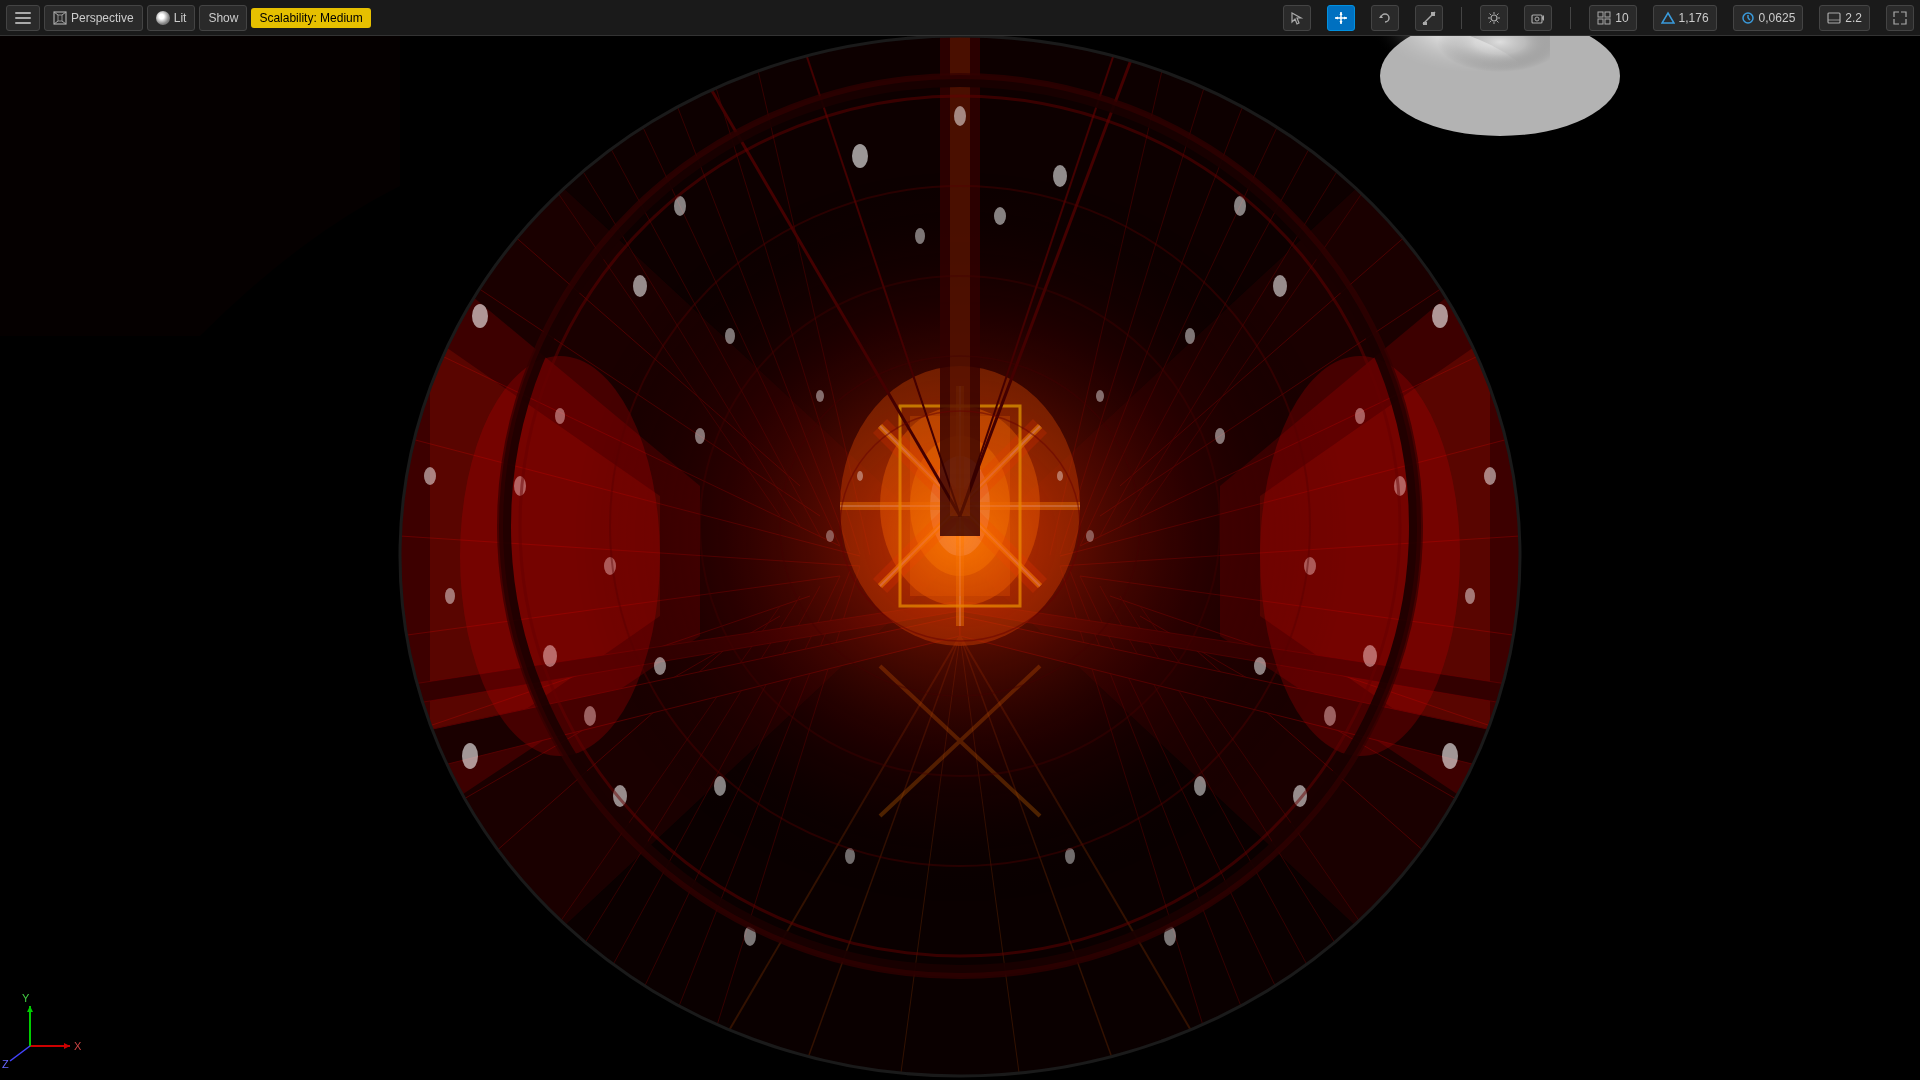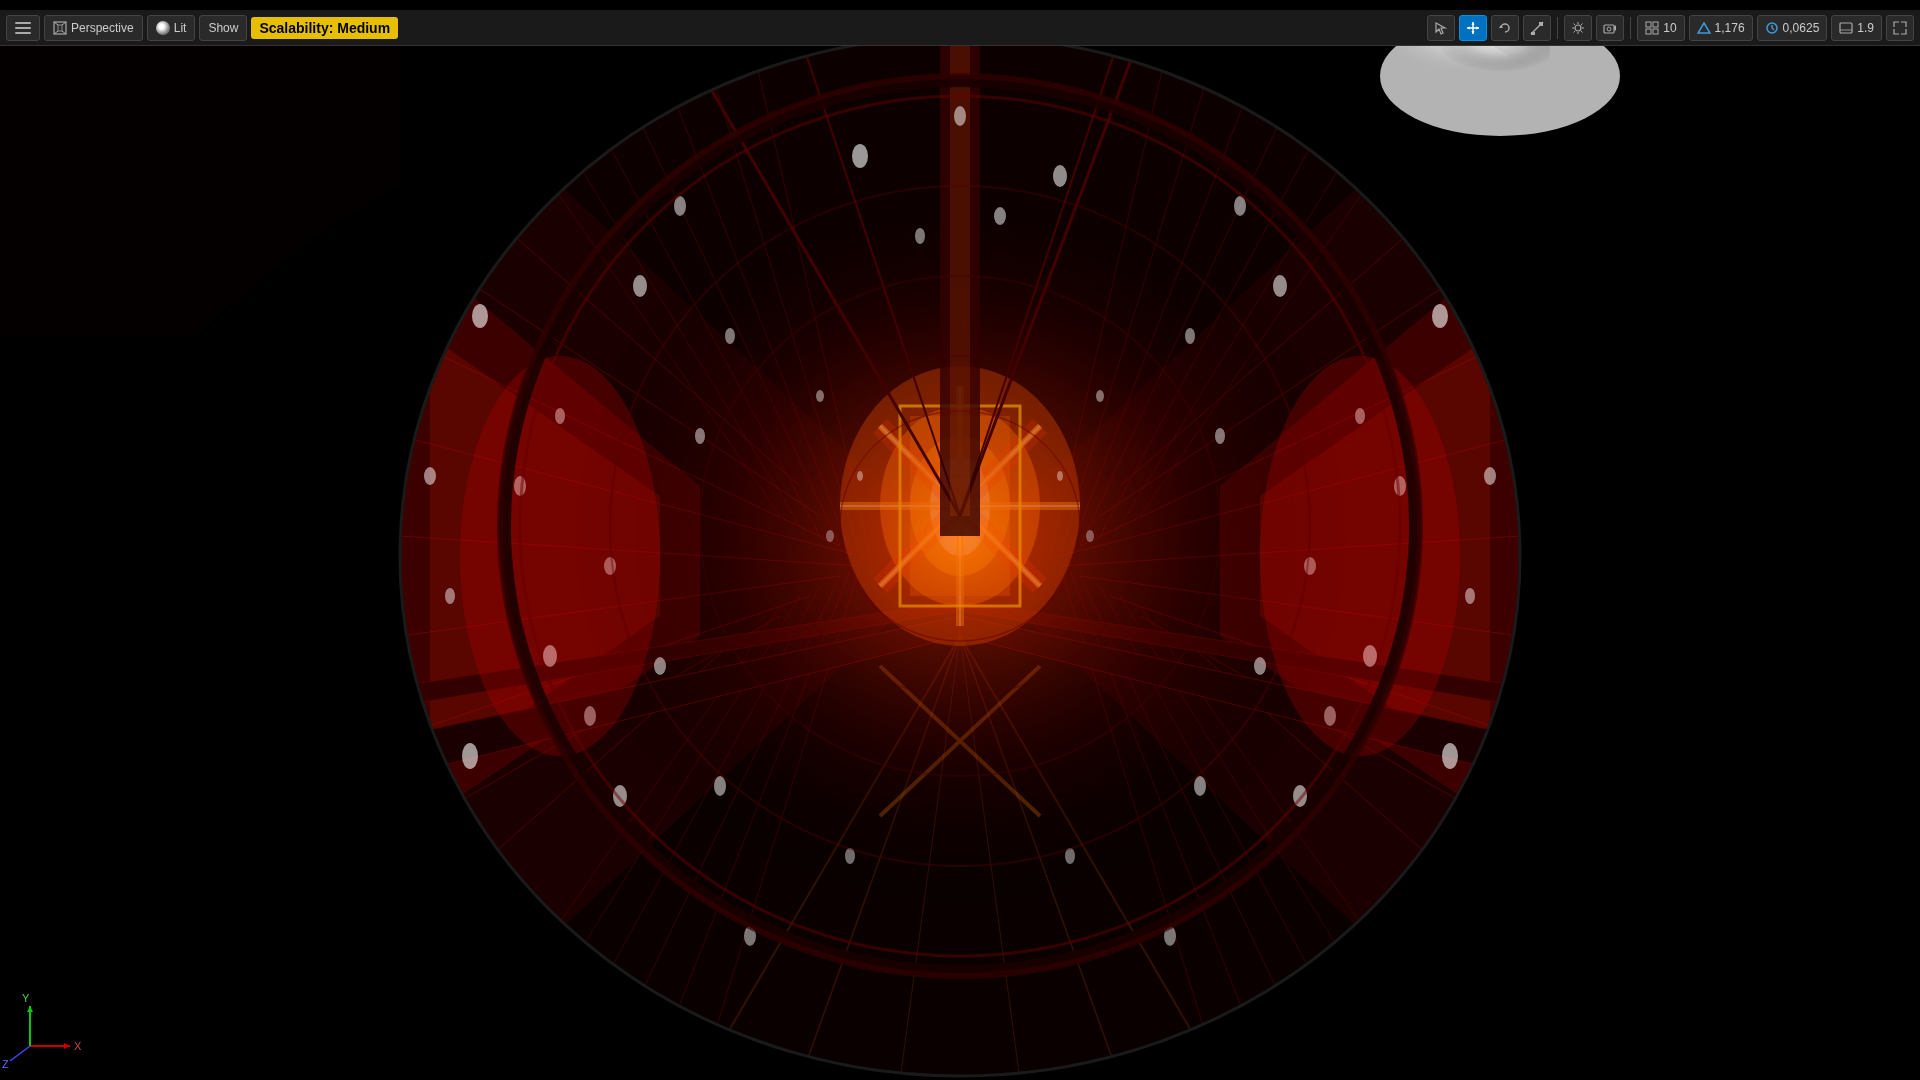--- a/index.html
+++ b/index.html
@@ -10,21 +10,21 @@
       background: #000;
       overflow: hidden;
       font-family: 'Segoe UI', Arial, sans-serif;
       font-size: 12px;
       color: #ccc;
     }
 
     
     #toolbar {
       position: absolute;
-      top: 10px;
+      top: 0;
       left: 0;
       width: 100%;
       height: 36px;
       background: #1a1a1a;
       display: flex;
       align-items: center;
       padding: 0 6px;
       gap: 4px;
       z-index: 100;
       border-bottom: 1px solid #333;
@@ -49,21 +49,21 @@
       width: 1px;
       height: 22px;
       background: #444;
       margin: 0 2px;
     }
 
     .toolbar-right {
       margin-left: auto;
       display: flex;
       align-items: center;
-      gap: 4px;
+      gap: 16px;
     }
 
     .hamburger-icon {
       display: flex;
       flex-direction: column;
       gap: 3px;
       width: 16px;
       cursor: pointer;
     }
     .hamburger-icon span {
@@ -125,22 +125,22 @@
       width: 100%;
       height: 100%;
     }
 
     
     .scalability-badge {
       background: #e6c000;
       color: #000;
       padding: 3px 8px;
       border-radius: 3px;
-      font-size: 14px;
-      font-weight: bold;
+      font-size: 12px;
+      font-weight: normal;
     }
 
     
     .lit-icon {
       width: 14px;
       height: 14px;
       border-radius: 50%;
       background: radial-gradient(circle at 40% 40%, #fff 20%, #888 60%, #444 100%);
       display: inline-block;
     }
@@ -267,21 +267,21 @@
         <line x1="7" y1="7" x2="9" y2="9" stroke="#3a9bdc" stroke-width="1.5"></line>
       </svg>
       <span>0,0625</span>
     </div>
 
     <div class="stat-btn">
       <svg width="14" height="14" viewBox="0 0 14 14">
         <rect x="1" y="2" width="12" height="10" rx="1" fill="none" stroke="#aaa" stroke-width="1.2"></rect>
         <line x1="1" y1="9" x2="13" y2="9" stroke="#aaa" stroke-width="0.8"></line>
       </svg>
-      <span>1.9</span>
+      <span>2.2</span>
     </div>
 
     <div class="tool-icon-btn">
       <svg width="14" height="14" viewBox="0 0 14 14">
         <polyline points="1,6 1,1 6,1" fill="none" stroke="#aaa" stroke-width="1.2"></polyline>
         <polyline points="8,1 13,1 13,6" fill="none" stroke="#aaa" stroke-width="1.2"></polyline>
         <polyline points="13,8 13,13 8,13" fill="none" stroke="#aaa" stroke-width="1.2"></polyline>
         <polyline points="6,13 1,13 1,8" fill="none" stroke="#aaa" stroke-width="1.2"></polyline>
       </svg>
     </div>

